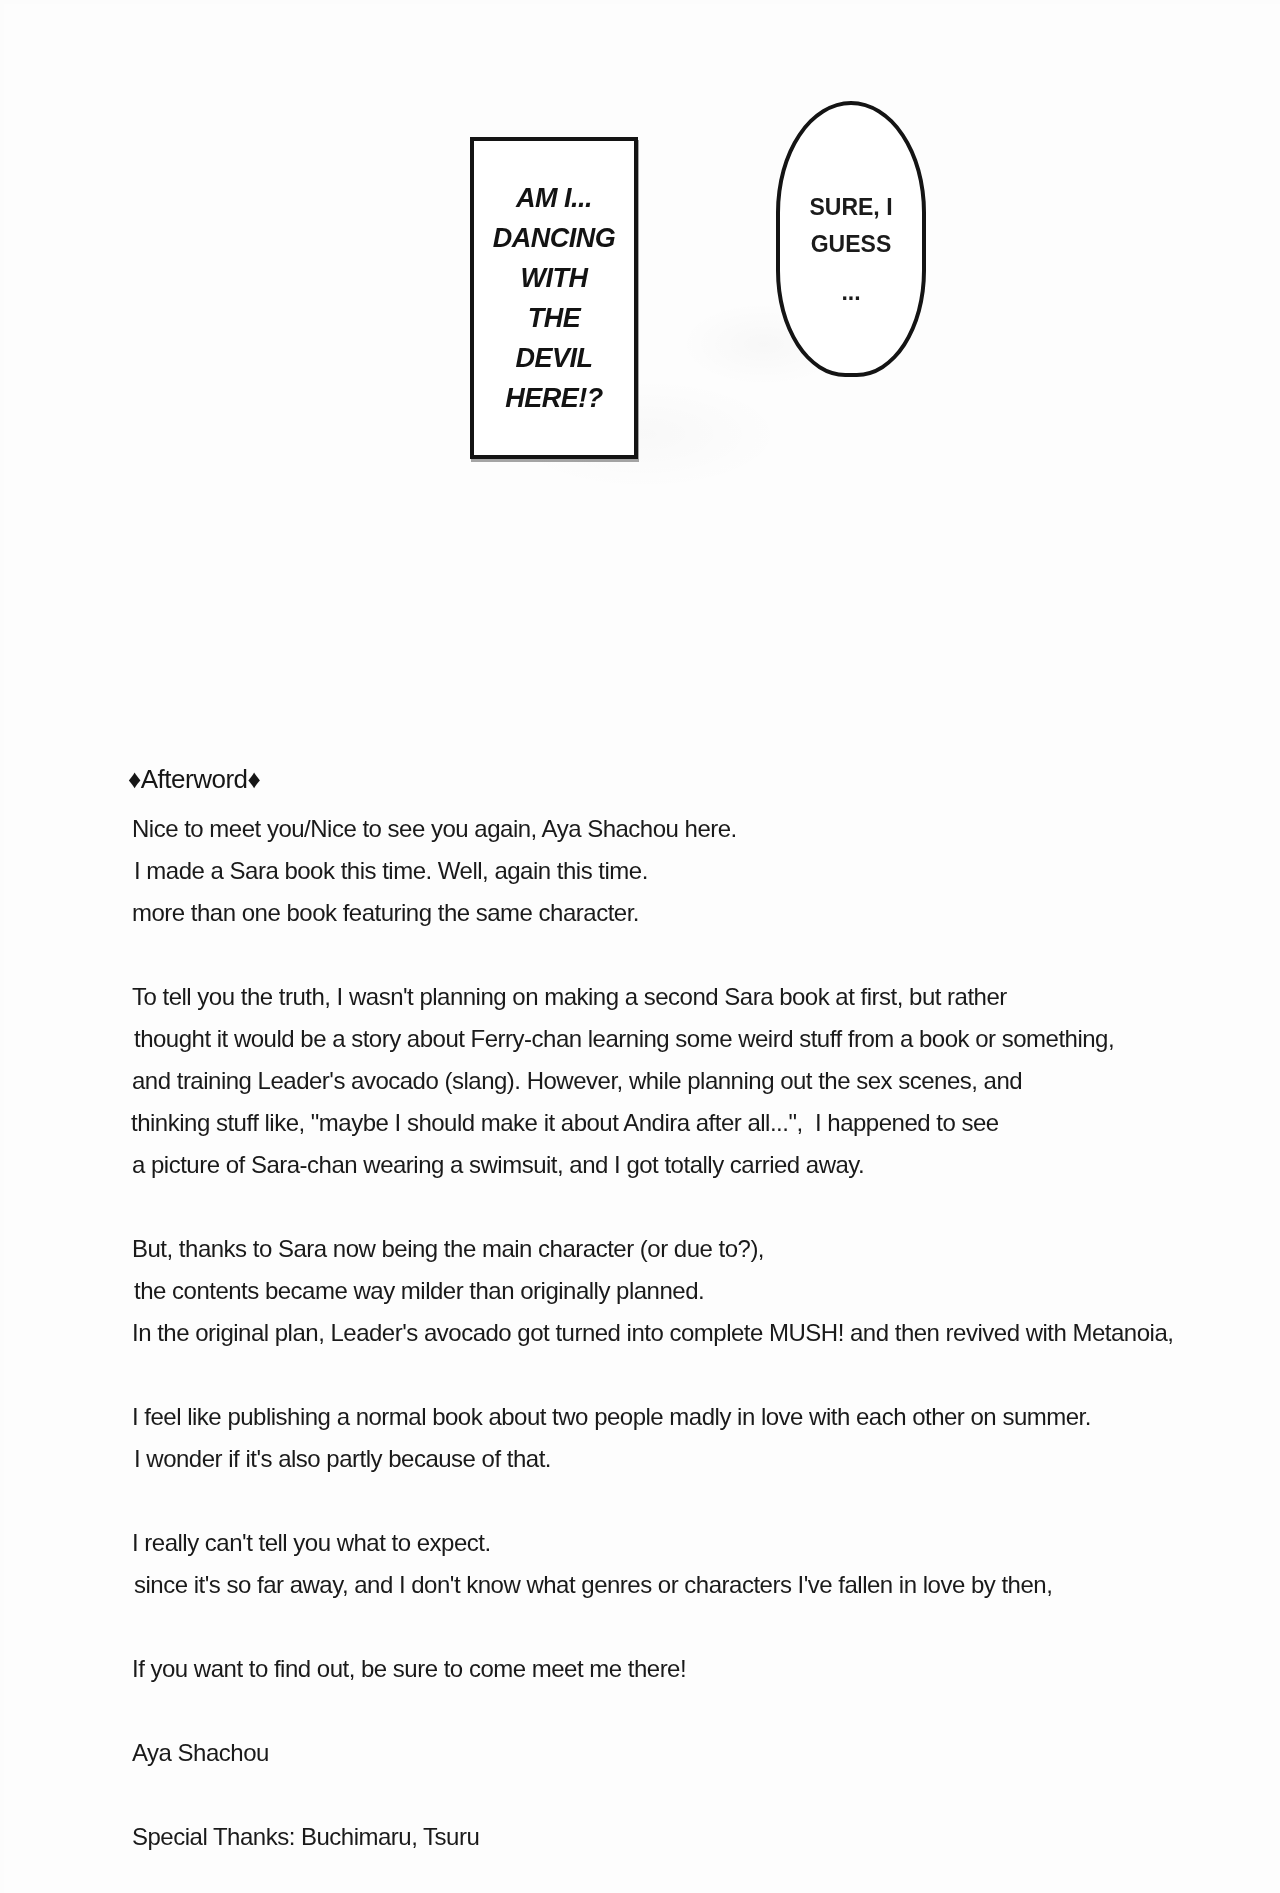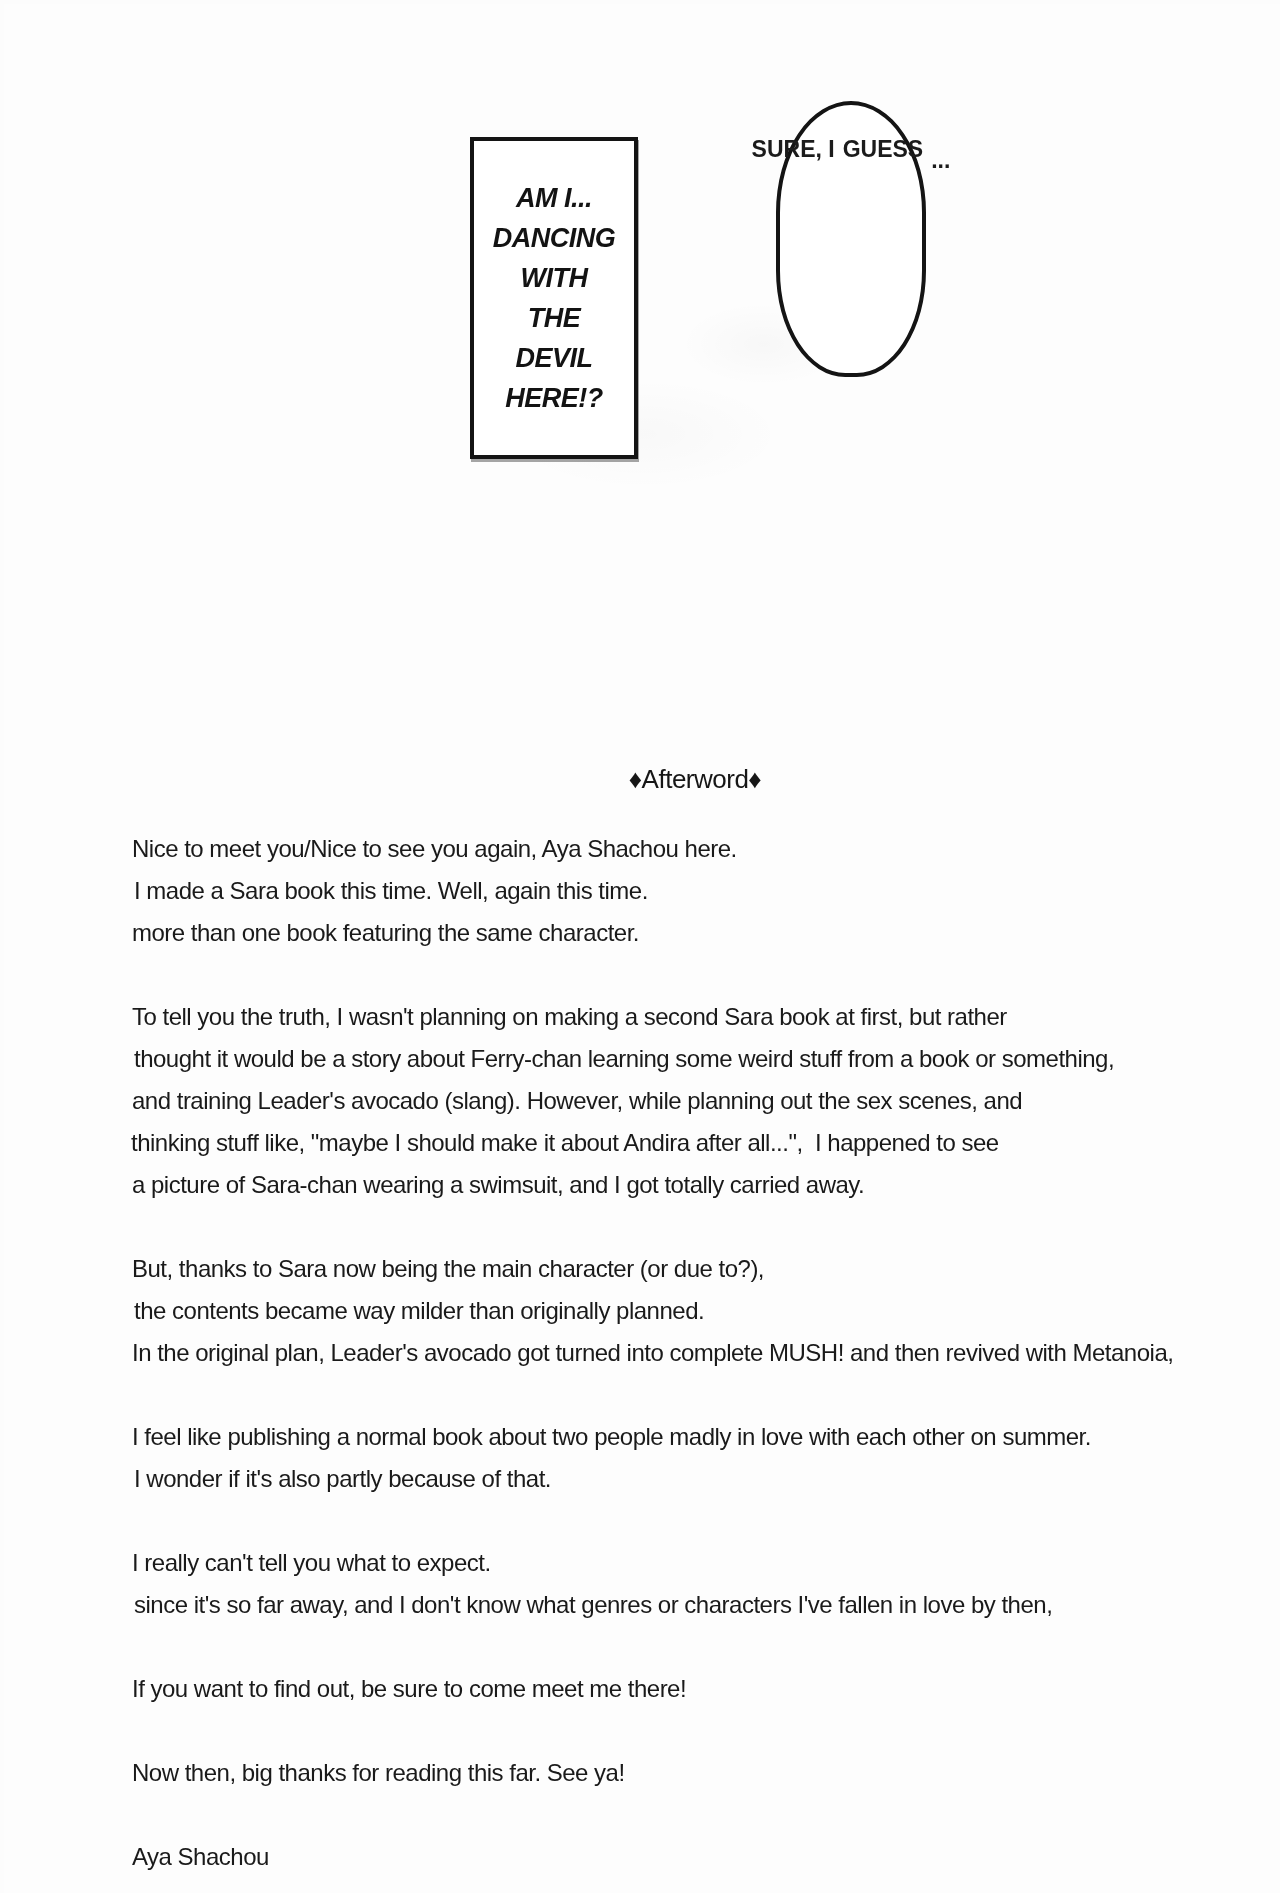--- a/index.html
+++ b/index.html
@@ -48,22 +48,23 @@
 
   
   .bubble-oval {
     position: absolute;
     left: 772px; top: 97px;
     width: 150px; height: 276px;
     background: #ffffff;
     border: 4px solid #141414;
     border-radius: 52% 52% 48% 48% / 42% 42% 40% 40%;
     display: flex;
-    flex-direction: row;
+    flex-direction: column;
     justify-content: center;
+    align-items: center;
     padding-top: 26px;
   }
   .bubble-oval .bline {
     font-weight: bold;
     font-size: 23px;
     line-height: 29px;
     letter-spacing: 0px;
     color: #1b1b1b;
     white-space: pre;
     text-align: center;
@@ -73,23 +74,22 @@
   
   .afterword {
     position: absolute;
     left: 116px; top: 750px;
     width: 1150px;
   }
   .aw-heading {
     font-size: 26px;
     line-height: 34px;
     letter-spacing: -0.5px;
-    margin-bottom: 24px;
+    margin-bottom: 4px;
     white-space: pre;
-    text-align: center;
   }
   .para { margin-bottom: 34px; }
   .para:last-child { margin-bottom: 0; }
   .line {
     font-size: 24px;
     line-height: 34px;
     letter-spacing: -0.5px;
     white-space: pre;
     color: #1a1a1a;
   }
@@ -147,23 +147,20 @@
 
     <div class="para">
       <div class="line">I really can't tell you what to expect.</div>
       <div class="line">since it's so far away, and I don't know what genres or characters I've fallen in love by then,</div>
     </div>
 
     <div class="para">
       <div class="line">If you want to find out, be sure to come meet me there!</div>
     </div>
 
-    <div class="para">
-      <div class="line">Now then, big thanks for reading this far. See ya!</div>
-    </div>
 
     <div class="para">
       <div class="line">Aya Shachou</div>
     </div>
 
     <div class="para">
       <div class="line">Special Thanks: Buchimaru, Tsuru</div>
     </div>
   </div>
 

